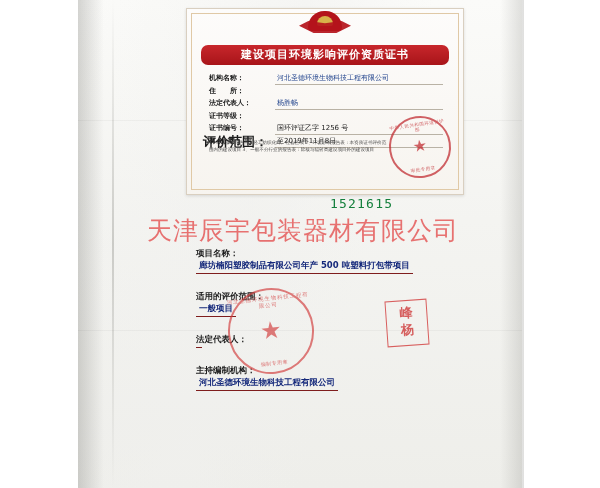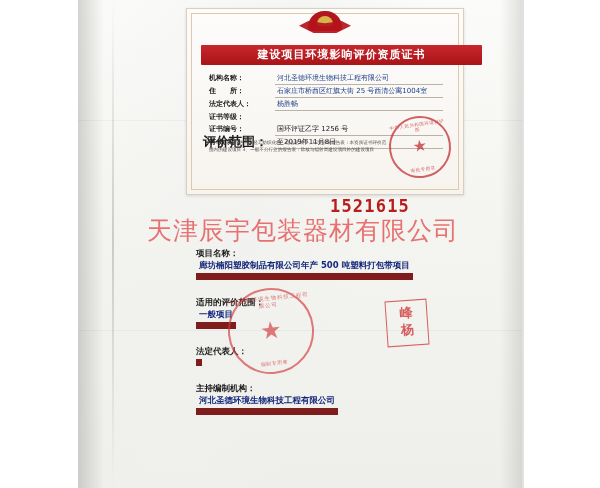--- a/index.html
+++ b/index.html
@@ -115,24 +115,24 @@
     height: 12px;
     background: #b4141b;
     clip-path: polygon(0% 40%, 18% 0%, 50% 18%, 82% 0%, 100% 40%, 72% 100%, 28% 100%);
     opacity: 0.92;
   }
 
   .cert-title-bar {
     position: absolute;
     left: 14px;
     top: 36px;
-    width: 281px;
+    width: 248px;
     height: 20px;
     background: linear-gradient(180deg, #c8272c 0%, #a81419 100%);
-    border-radius: 1px;
+    border-radius: 7px;
   }
   .cert-title-bar span {
     display: block;
     color: #ffffff;
     font-size: 11px;
     letter-spacing: 1px;
     text-align: center;
     line-height: 20px;
     font-weight: bold;
     white-space: nowrap;
@@ -221,25 +221,24 @@
   }
   .cert-seal .ring-text.bottom {
     top: auto;
     bottom: 4px;
   }
 
   .cert-number {
     position: absolute;
     left: 330px;
     top: 196px;
-    font-size: 17px;
-    color: #b91c1c;
+    font-size: 13px;
+    color: #15803d;
     letter-spacing: 1.2px;
     font-family: "DejaVu Sans Mono", "Liberation Mono", monospace;
-    font-weight: bold;
   }
 
   
   .watermark {
     position: absolute;
     left: 88px;
     top: 214px;
     width: 430px;
     text-align: center;
     font-size: 25px;
@@ -265,21 +264,21 @@
     white-space: nowrap;
     flex-direction: column;
   }
   .form-label {
     font-weight: bold;
     color: #1b1b1b;
     flex: none;
   }
   .form-value {
     flex: 1;
-    border-bottom: 7px solid #7f1d1d;
+    border-bottom: 1px solid #7f1d1d;
     padding: 0 3px 1px 3px;
     color: #1a1a6e;
     text-align: center;
     overflow: hidden;
     text-overflow: ellipsis;
   }
   .form-value.blue {
     color: #13277a;
     font-weight: bold;
   }
@@ -386,21 +385,20 @@
       <span>建设项目环境影响评价资质证书</span>
     </div>
 
     <div class="cert-fields">
       <div class="field-row">
         <div class="field-label">机构名称：</div>
         <div class="field-value">河北圣德环境生物科技工程有限公司</div>
       </div>
       <div class="field-row">
         <div class="field-label">住　　所：</div>
-        <div class="field-value">石家庄市桥西区红旗大街 25 号西清公寓1004室</div>
       </div>
       <div class="field-row">
         <div class="field-label">法定代表人：</div>
         <div class="field-value">杨胜畅</div>
       </div>
       <div class="field-row">
         <div class="field-label">证书等级：</div>
       </div>
       <div class="field-row">
         <div class="field-label">证书编号：</div>

